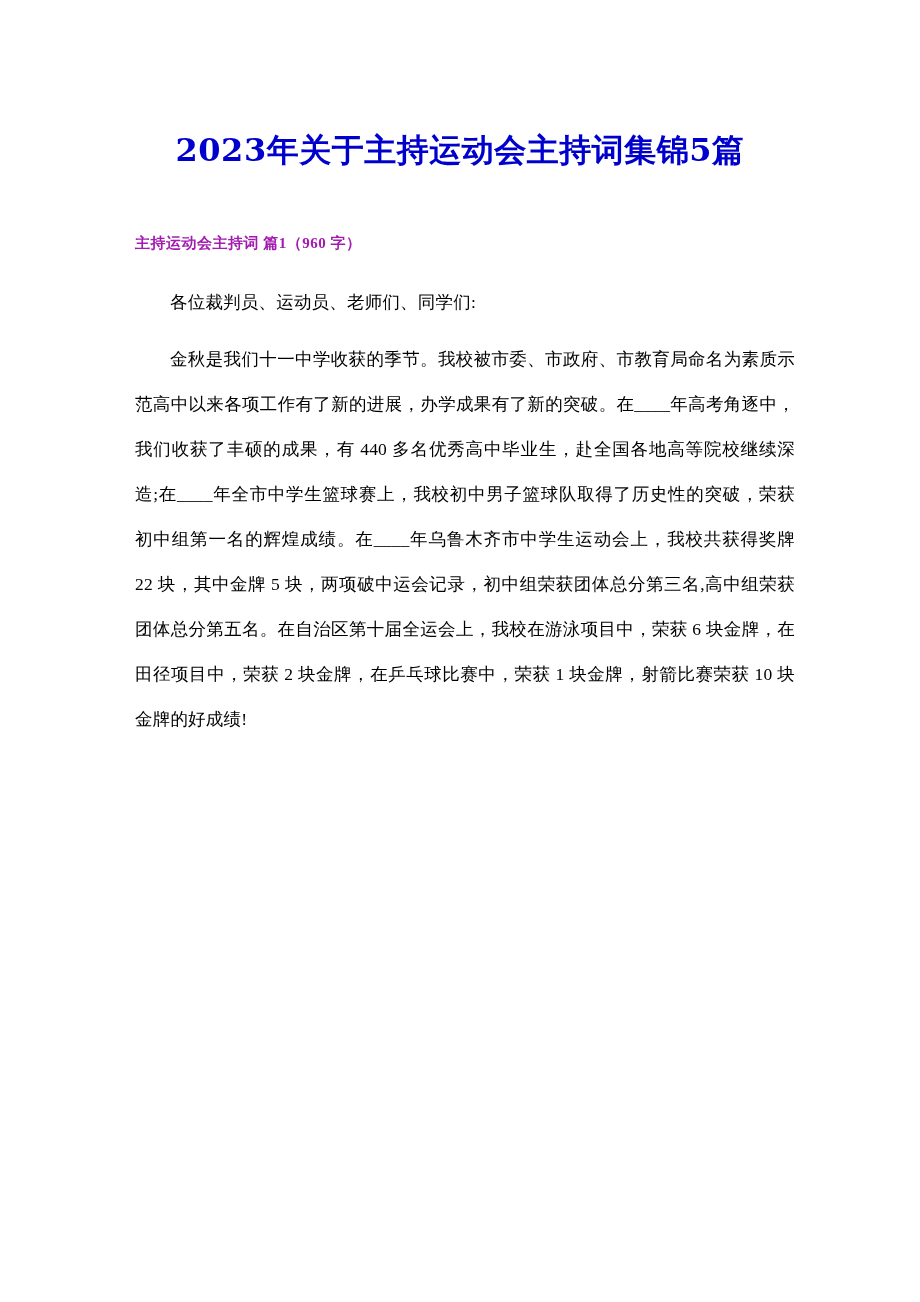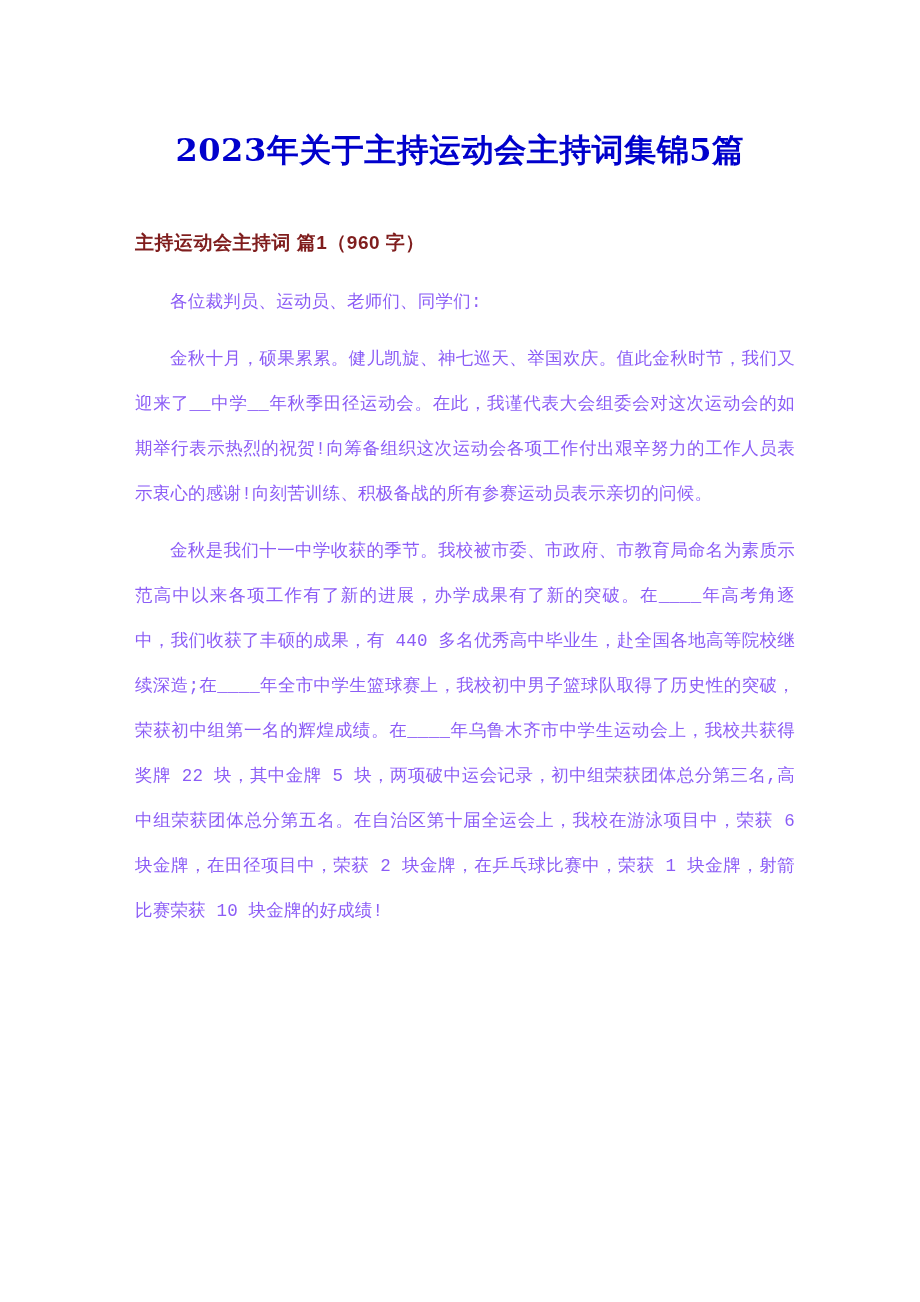--- a/index.html
+++ b/index.html
@@ -34,49 +34,48 @@
     color: #0000cc;
     letter-spacing: 0.5px;
   }
   .content {
     position: absolute;
     top: 228px;
     left: 135px;
     width: 660px;
   }
   .section-heading {
-    font-family: Liberation Sans, sans-serif;
+    font-family: Liberation Serif, serif;
     font-weight: bold;
-    font-size: 19px;
+    font-size: 15px;
     line-height: 30px;
-    color: #7f1d1d;
+    color: #a21caf;
     margin: 0 0 22px 0;
     letter-spacing: 0.5px;
   }
   .para {
-    font-family: Liberation Mono, monospace;
+    font-family: Liberation Serif, serif;
     font-size: 17.5px;
     line-height: 45px;
-    color: #8b5cf6;
+    color: #000000;
     margin: 0 0 12px 0;
     text-align: justify;
     text-indent: 2em;
     letter-spacing: 0.2px;
   }
 </style>
 </head>
 <body>
 
 <div class="page">
 
   <div class="doc-title">2023年关于主持运动会主持词集锦5篇</div>
 
   <div class="content">
 
     <div class="section-heading">主持运动会主持词  篇1（960 字）</div>
 
     <p class="para">各位裁判员、运动员、老师们、同学们:</p>
-    <p class="para">金秋十月，硕果累累。健儿凯旋、神七巡天、举国欢庆。值此金秋时节，我们又迎来了__中学__年秋季田径运动会。在此，我谨代表大会组委会对这次运动会的如期举行表示热烈的祝贺!向筹备组织这次运动会各项工作付出艰辛努力的工作人员表示衷心的感谢!向刻苦训练、积极备战的所有参赛运动员表示亲切的问候。</p>
     <p class="para">金秋是我们十一中学收获的季节。我校被市委、市政府、市教育局命名为素质示范高中以来各项工作有了新的进展，办学成果有了新的突破。在____年高考角逐中，我们收获了丰硕的成果，有 440 多名优秀高中毕业生，赴全国各地高等院校继续深造;在____年全市中学生篮球赛上，我校初中男子篮球队取得了历史性的突破，荣获初中组第一名的辉煌成绩。在____年乌鲁木齐市中学生运动会上，我校共获得奖牌 22 块，其中金牌 5 块，两项破中运会记录，初中组荣获团体总分第三名,高中组荣获团体总分第五名。在自治区第十届全运会上，我校在游泳项目中，荣获 6 块金牌，在田径项目中，荣获 2 块金牌，在乒乓球比赛中，荣获 1 块金牌，射箭比赛荣获 10 块金牌的好成绩!</p>
 
   </div>
 
 </div>
 
 </body></html>

